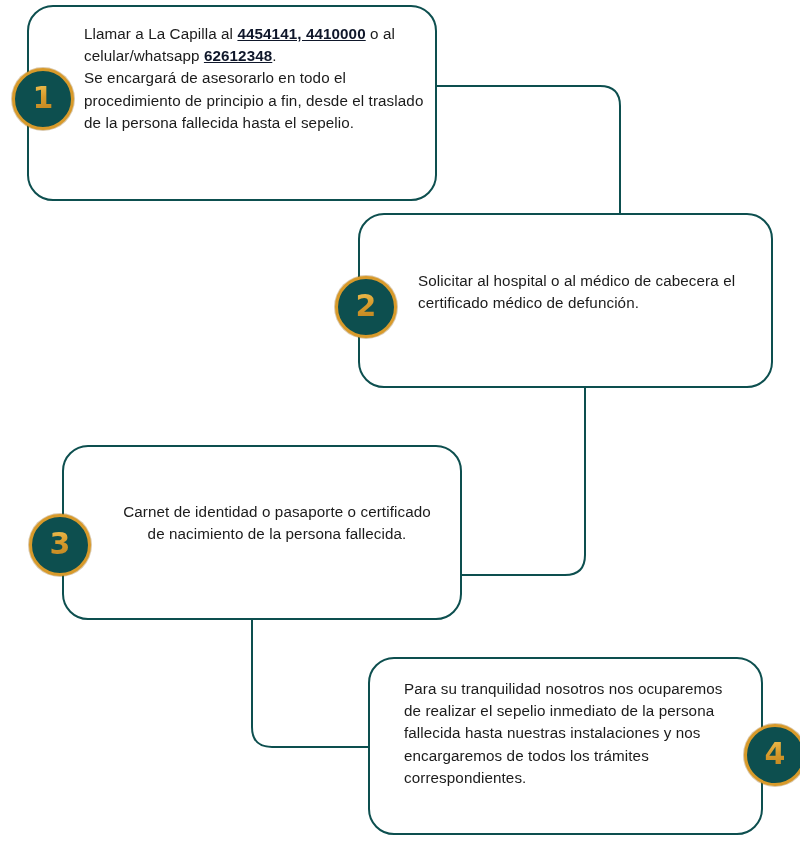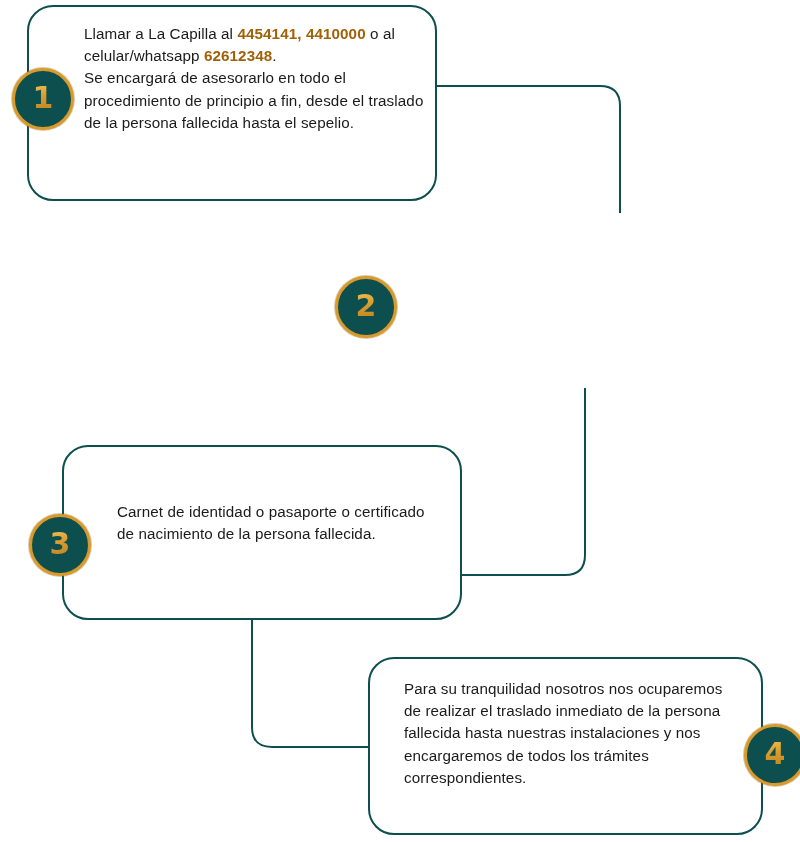--- a/index.html
+++ b/index.html
@@ -25,29 +25,29 @@
     z-index:2;
   }
   .card-text{
     position:absolute;
     font-size:15.2px;
     line-height:1.46;
     color:#1b1b1b;
     letter-spacing:.1px;
     white-space:pre-line;
   }
-  .card-text b{font-weight:700;color:#a16207;}
+  .card-text b{font-weight:700;color:#0f172a;text-decoration:underline;}
 
   #card1{left:27px;top:5px;width:410px;height:196px;}
   #card1 .card-text{left:55px;top:16px;width:340px;}
 
   #card2{left:358px;top:213px;width:415px;height:175px;}
   #card2 .card-text{left:58px;top:55px;width:330px;}
 
-  #card3{left:62px;top:445px;width:400px;height:175px;}
+  #card3{left:62px;top:445px;width:400px;height:175px;text-align:center;}
   #card3 .card-text{left:53px;top:54px;width:320px;}
 
   #card4{left:368px;top:657px;width:395px;height:178px;}
   #card4 .card-text{left:34px;top:19px;width:330px;}
 
   
   .badge{
     position:absolute;
     width:56px;height:56px;
     border-radius:50%;
@@ -87,31 +87,34 @@
     </g>
   </svg>
 
   <div class="card" id="card1">
     <div class="card-text">Llamar a La Capilla al <b>4454141, 4410000</b> o al celular/whatsapp <b>62612348</b>.<br>Se encargará de asesorarlo en todo el procedimiento de principio a fin, desde el traslado de la persona fallecida hasta el sepelio.</div>
   </div>
   <div class="badge" id="badge1">
     <span>1</span>
   </div>
 
+  <div class="card" id="card2">
+    <div class="card-text">Solicitar al hospital o al médico de cabecera el certificado médico de defunción.</div>
+  </div>
   <div class="badge" id="badge2">
     <span>2</span>
   </div>
 
   <div class="card" id="card3">
     <div class="card-text">Carnet de identidad o pasaporte o certificado de nacimiento de la persona fallecida.</div>
   </div>
   <div class="badge" id="badge3">
     <span>3</span>
   </div>
 
   <div class="card" id="card4">
-    <div class="card-text">Para su tranquilidad nosotros nos ocuparemos de realizar el traslado inmediato de la persona fallecida hasta nuestras instalaciones y nos encargaremos de todos los trámites correspondientes.</div>
+    <div class="card-text">Para su tranquilidad nosotros nos ocuparemos de realizar el sepelio inmediato de la persona fallecida hasta nuestras instalaciones y nos encargaremos de todos los trámites correspondientes.</div>
   </div>
   <div class="badge" id="badge4">
     <span>4</span>
   </div>
 
 </div>
 
 </body></html>

